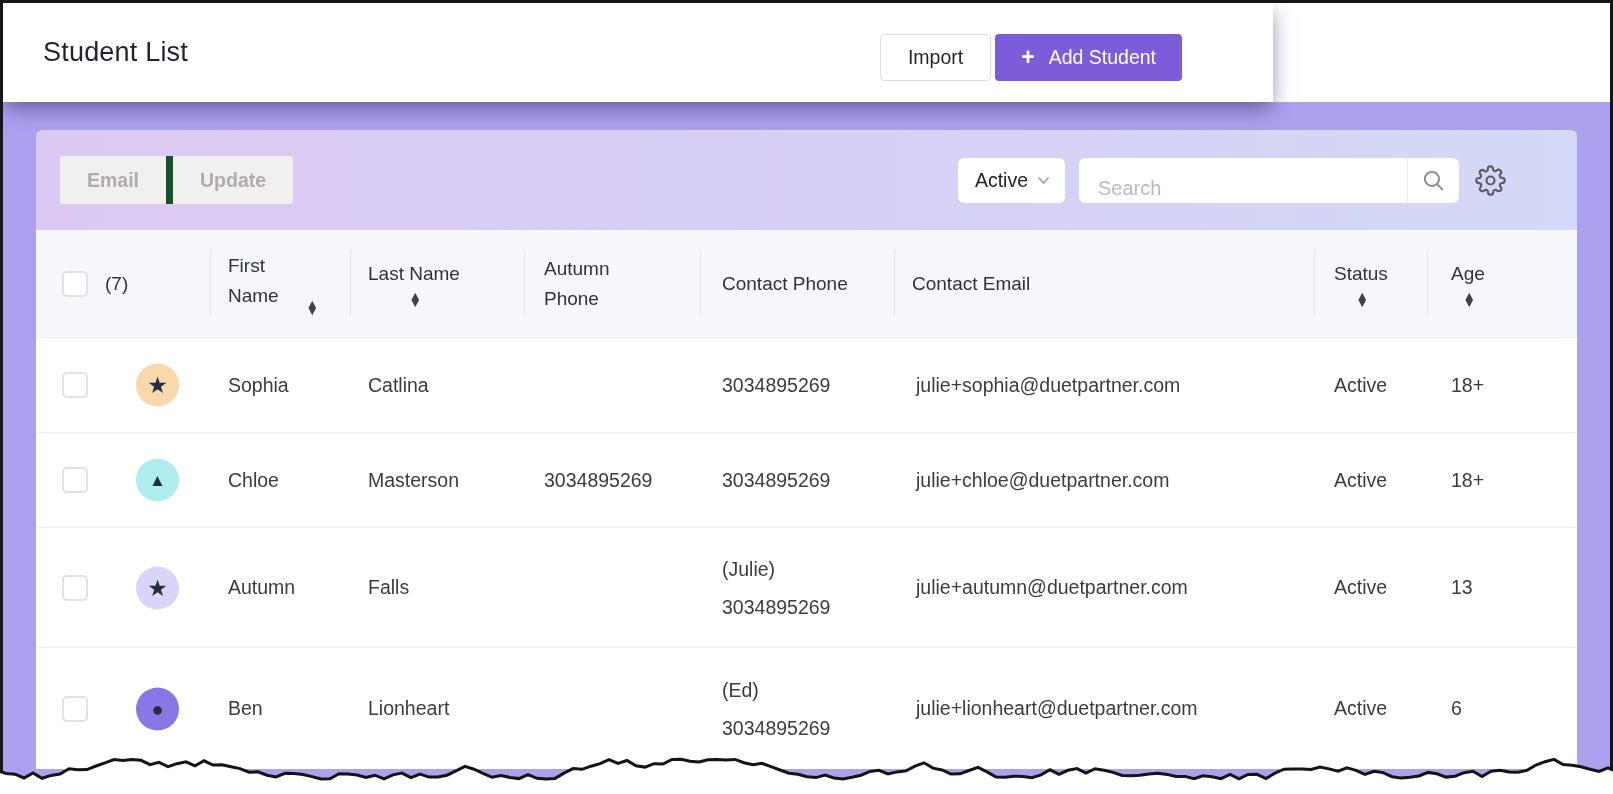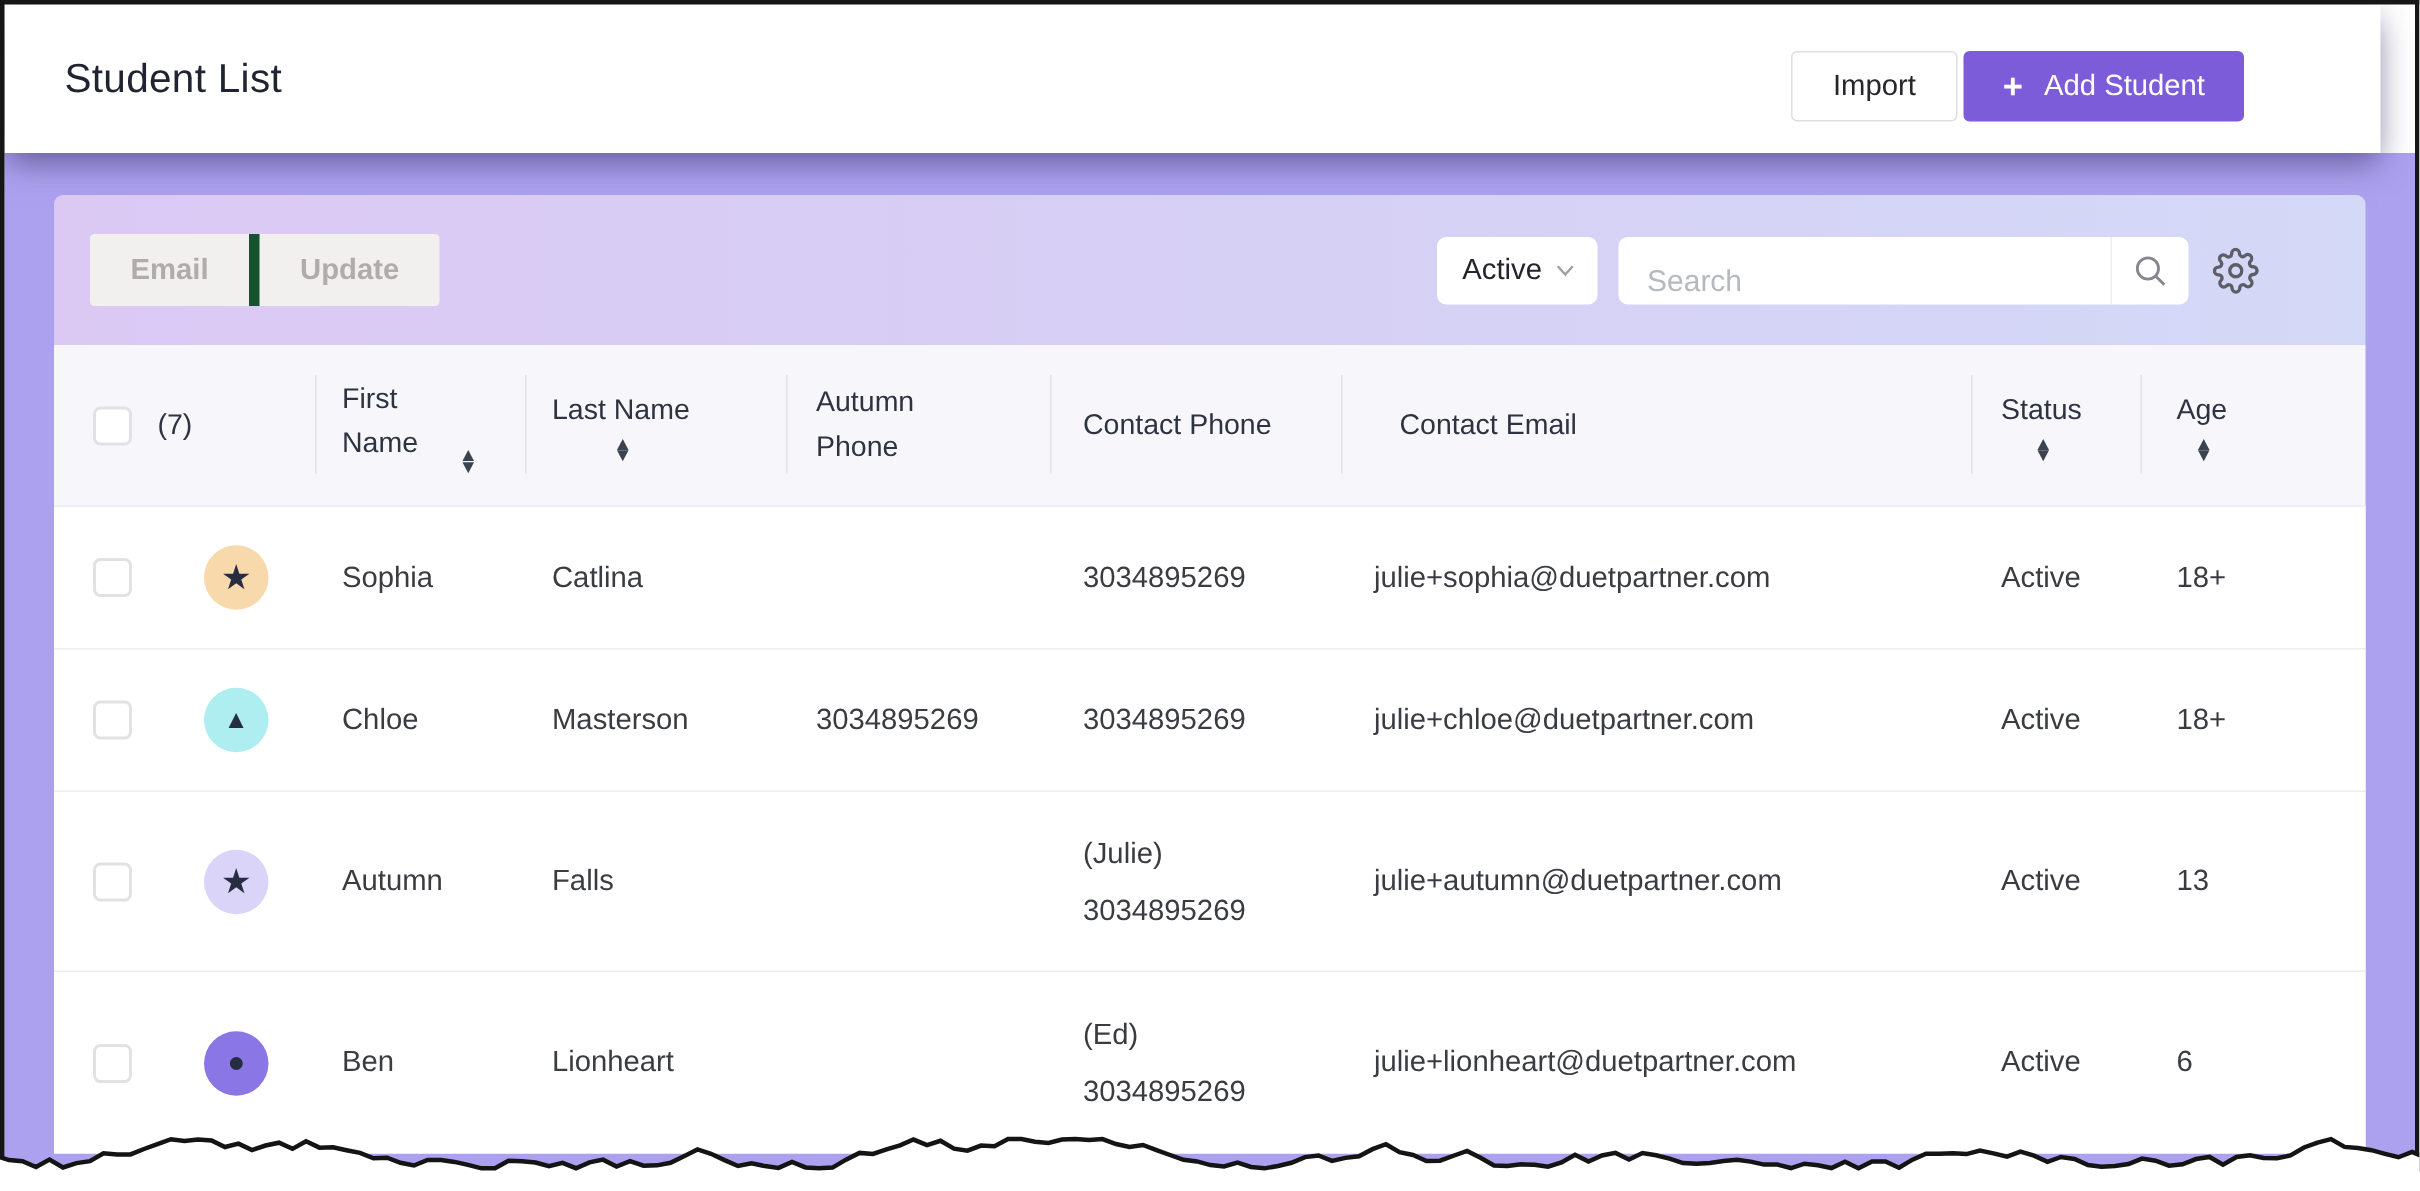--- a/index.html
+++ b/index.html
@@ -6,21 +6,21 @@
   html,body { width:1613px; height:794px; }
   body {
     position:relative; overflow:hidden; background:#ffffff;
     font-family:"Liberation Sans","DejaVu Sans",sans-serif;
   }
   
   .frame { position:absolute; left:0; top:0; width:1613px; height:781px;
     border:3px solid #161616; border-bottom:none; z-index:50; pointer-events:none; }
 
   
-  .app-header { position:absolute; left:3px; top:3px; width:1584px; height:99px;
+  .app-header { position:absolute; left:3px; top:3px; width:1270px; height:99px;
     background:#ffffff; z-index:5; display:flex; align-items:center;
     box-shadow:0 8px 20px -2px rgba(52,46,99,.62); }
   .page-title { margin-left:40px; font-size:27px; font-weight:500; color:#1f2430; letter-spacing:.2px; }
   .header-actions { position:absolute; right:91px; top:31px; height:47px; display:flex; gap:4px; }
   .btn-import { height:47px; padding:0 27px; background:#fff; border:1px solid #dedee2;
     border-radius:4px; font-size:19.5px; color:#26262b; display:flex; align-items:center; cursor:pointer; }
   .btn-add { height:47px; padding:0 26px; background:#7d5cd9; border:none; border-radius:4px;
     color:#fff; font-size:19.5px; font-weight:500; display:flex; align-items:center; gap:14px; cursor:pointer; }
   .plus-icon { font-size:23px; font-weight:700; line-height:1; }
 
@@ -148,21 +148,21 @@
             <i>▼</i>
           </span></div>
     </div>
     <div class="th div">
       <div class="inner" style="padding-left:20px;"><span class="lbl-medium">Autumn Phone</span></div>
     </div>
     <div class="th div">
       <div class="inner" style="padding-left:22px;"><span>Contact Phone</span></div>
     </div>
     <div class="th div">
-      <div class="inner" style="padding-left:39px;"><span>Contact Email</span></div>
+      <div class="inner" style="padding-left:18px;"><span>Contact Email</span></div>
     </div>
     <div class="th div">
       <div class="inner" style="padding-left:20px;"><span>Status</span><span class="sort sort-block">
             <i>▲</i>
             <i>▼</i>
           </span></div>
     </div>
     <div class="th div">
       <div class="inner" style="padding-left:24px;"><span>Age</span><span class="sort sort-block">
             <i>▲</i>

